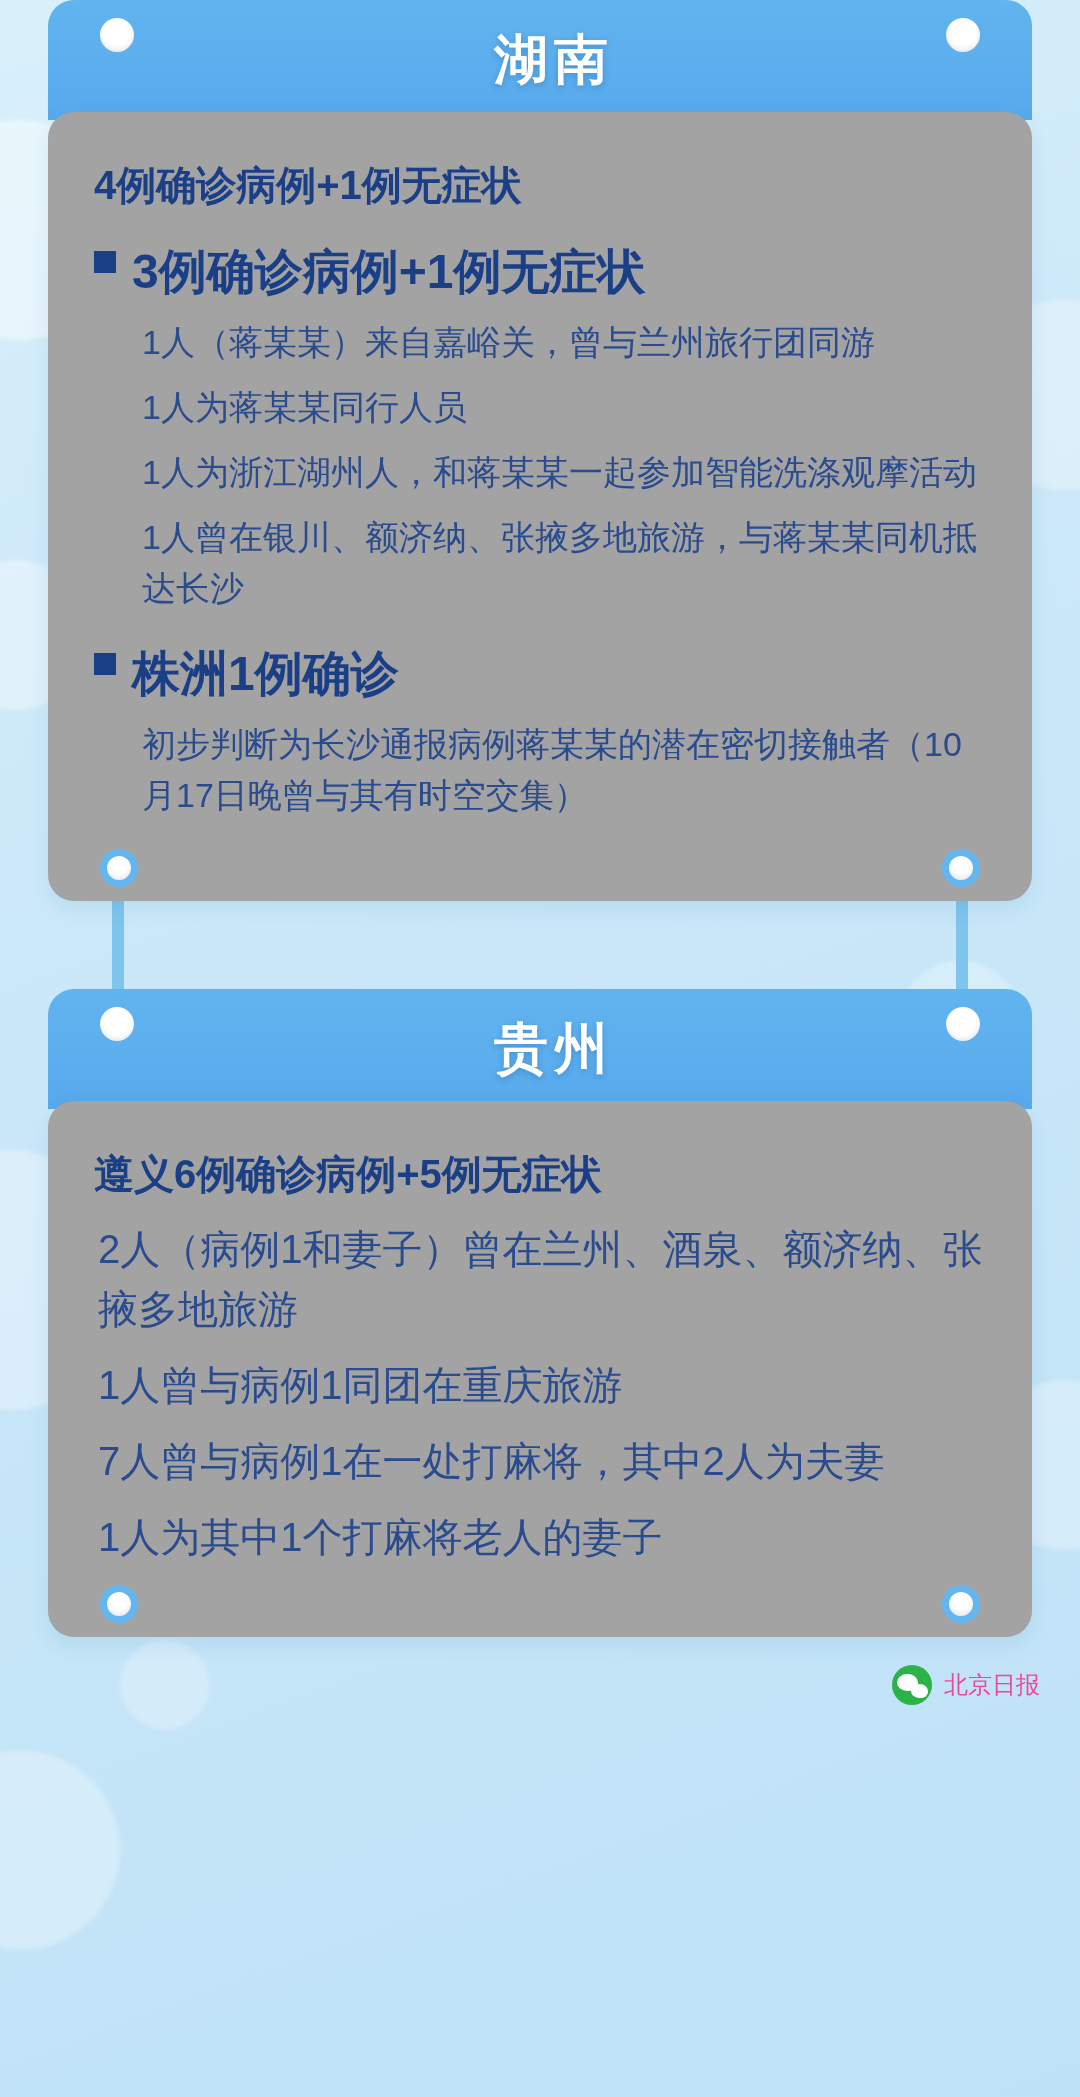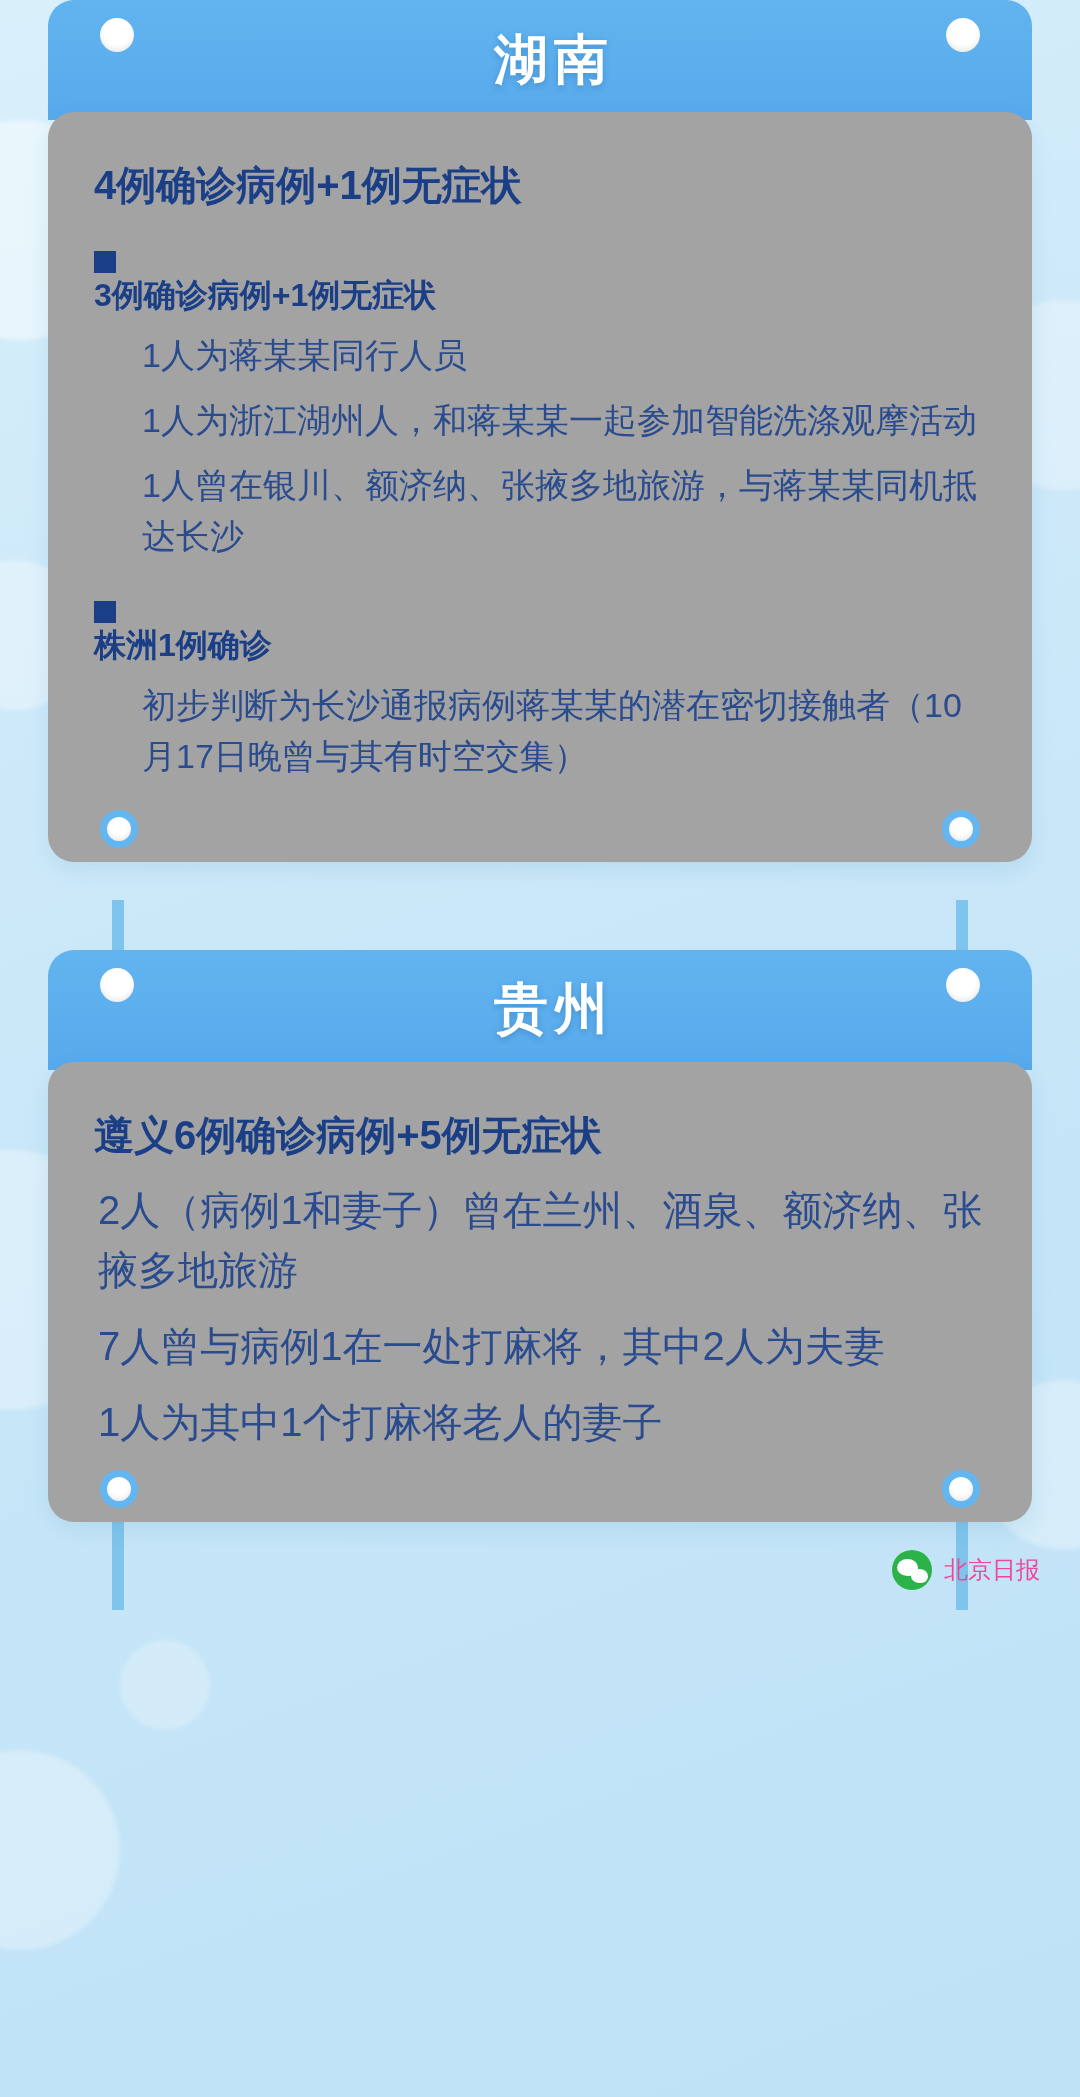--- a/index.html
+++ b/index.html
@@ -111,25 +111,24 @@
   }
   .headline.tight { margin-bottom: 18px; }
 
   .sub-block {
     margin-bottom: 26px;
   }
   .sub-title {
     display: flex;
     align-items: flex-start;
     color: #1b3f86;
-    font-size: 32px;
+    font-size: 48px;
     font-weight: bold;
     line-height: 1.4;
     margin-bottom: 12px;
-    flex-direction: column;
   }
   .bullet-square {
     flex: 0 0 auto;
     width: 22px;
     height: 22px;
     background: #1b3f86;
     margin: 13px 16px 0 0;
   }
   .items {
     padding-left: 48px;
@@ -218,20 +217,21 @@
     </div>
     <div class="card">
       <div class="headline">4例确诊病例+1例无症状</div>
 
       <div class="sub-block">
         <div class="sub-title">
           <span class="bullet-square"></span>
           <span>3例确诊病例+1例无症状</span>
         </div>
         <div class="items">
+          <div class="item">1人（蒋某某）来自嘉峪关，曾与兰州旅行团同游</div>
           <div class="item">1人为蒋某某同行人员</div>
           <div class="item">1人为浙江湖州人，和蒋某某一起参加智能洗涤观摩活动</div>
           <div class="item">1人曾在银川、额济纳、张掖多地旅游，与蒋某某同机抵达长沙</div>
         </div>
       </div>
 
       <div class="sub-block">
         <div class="sub-title">
           <span class="bullet-square"></span>
           <span>株洲1例确诊</span>
@@ -251,20 +251,21 @@
   <div class="section">
     <div class="section-header">
       <span class="peg tl"></span>
       <span class="peg tr"></span>
       <div class="section-title">贵州</div>
     </div>
     <div class="card">
       <div class="headline tight">遵义6例确诊病例+5例无症状</div>
       <div class="items plain-items">
         <div class="item">2人（病例1和妻子）曾在兰州、酒泉、额济纳、张掖多地旅游</div>
+        <div class="item">1人曾与病例1同团在重庆旅游</div>
         <div class="item">7人曾与病例1在一处打麻将，其中2人为夫妻</div>
         <div class="item">1人为其中1个打麻将老人的妻子</div>
       </div>
       <span class="peg bottom bl" style="position:absolute;"></span>
       <span class="peg bottom br" style="position:absolute;"></span>
     </div>
   </div>
 
   <div style="height:90px;"></div>
 

